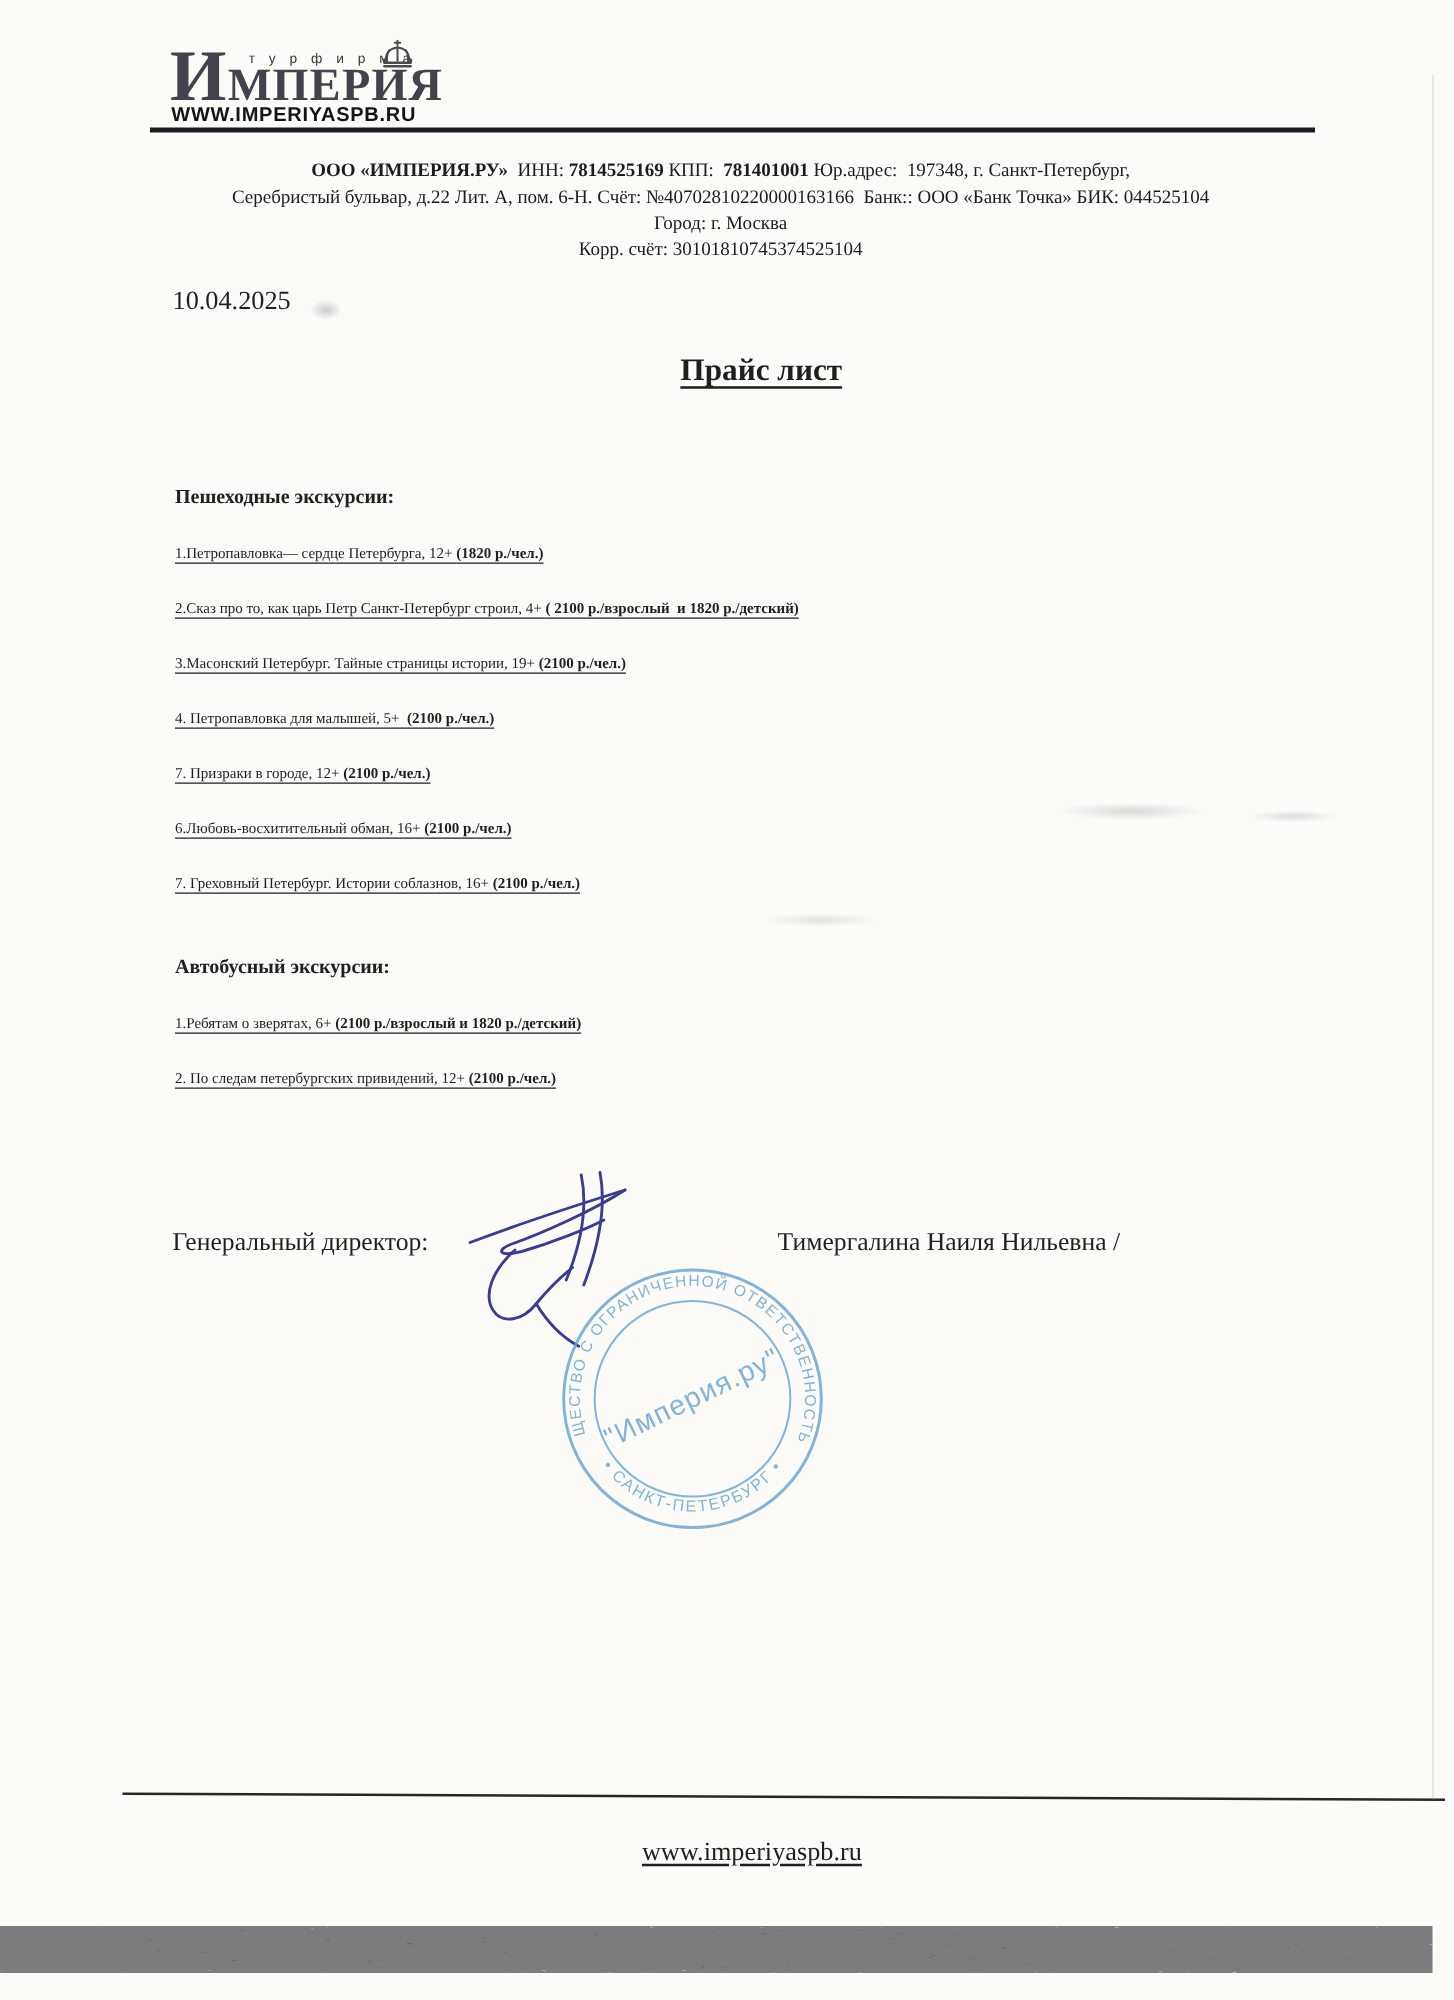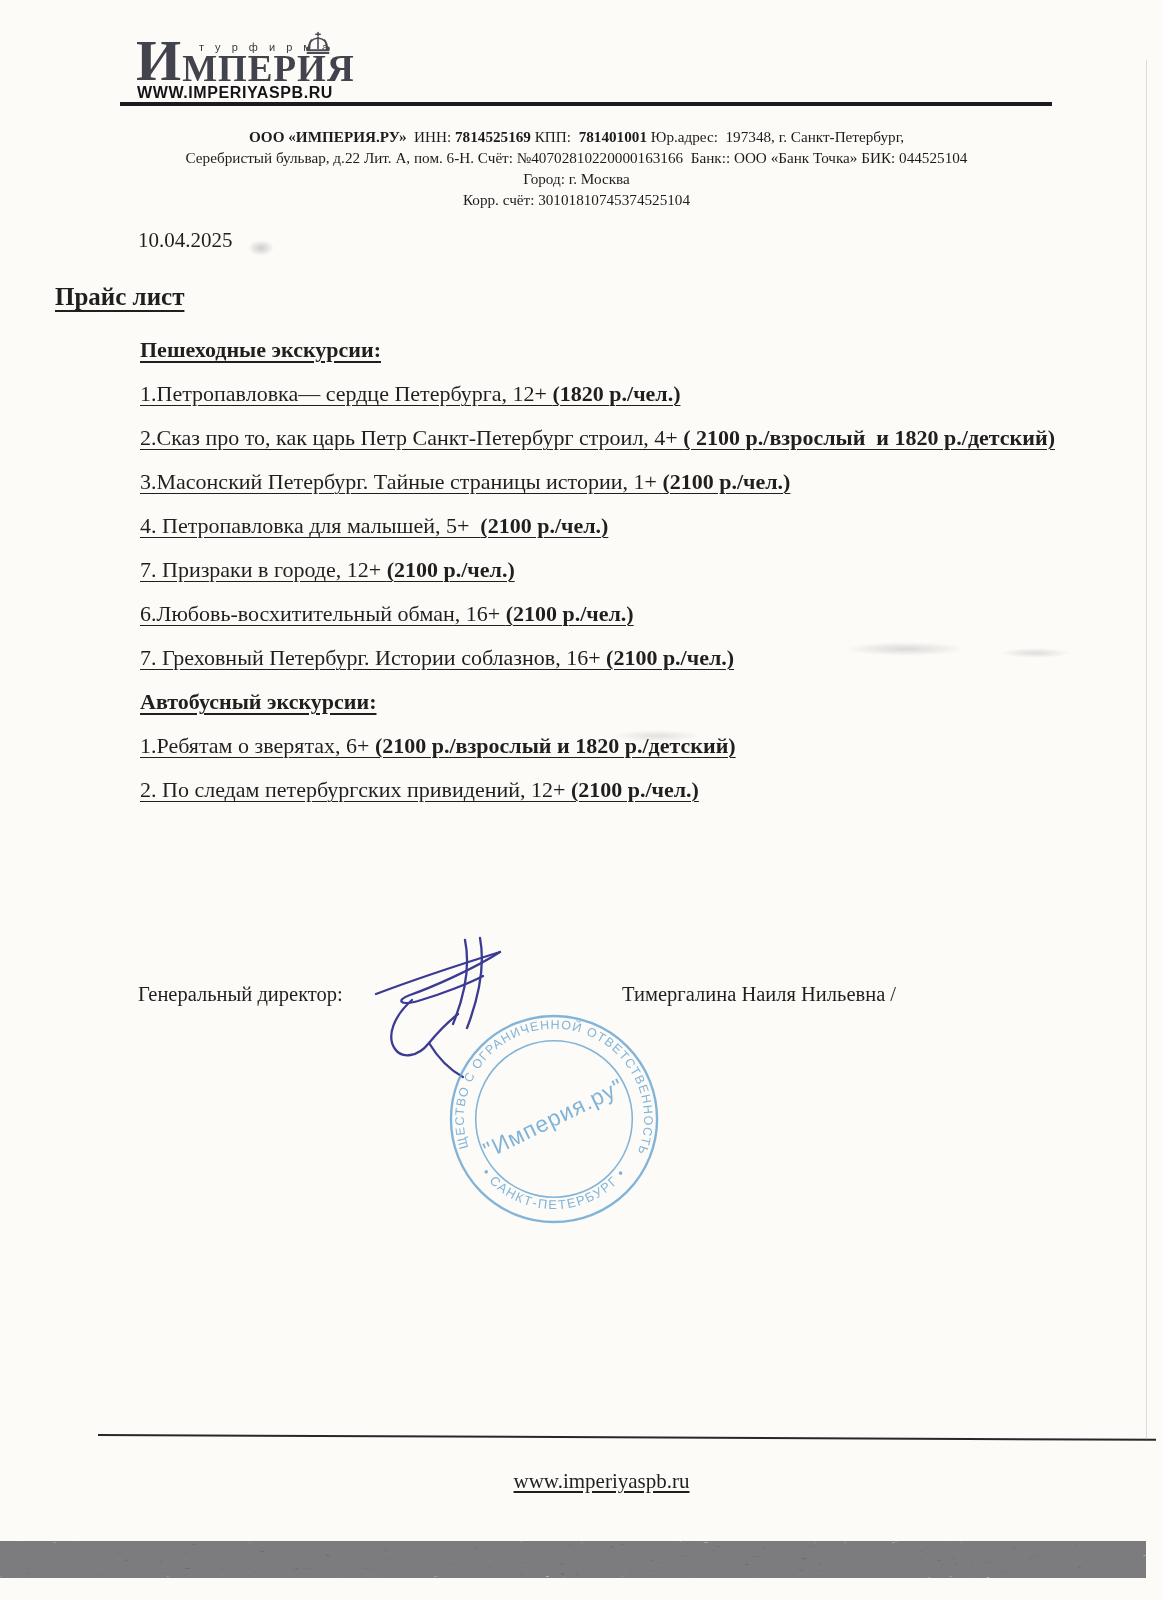--- a/index.html
+++ b/index.html
@@ -20,30 +20,30 @@
   .header-rule { position:absolute; left:120px; top:102px; width:932px; height:4px; background:#1b1b20; }
 
   
   .company-info { position:absolute; left:0; right:10px; top:126px; text-align:center;
                   font-size:15.2px; line-height:21px; color:#1c1c1c; }
   .company-info div { white-space:pre; }
   .company-info .b { font-weight:bold; }
 
   
   .doc-date { position:absolute; left:138px; top:228px; font-size:21px; }
-  .doc-title { position:absolute; left:55px; right:0; top:283px; text-align:left;
+  .doc-title { position:absolute; left:55px; right:0; top:283px; text-align:center;
                font-size:25px; font-weight:bold; text-decoration:underline;
                text-underline-offset:5px; text-decoration-thickness:2px; }
 
   
   .list { position:absolute; left:140px; top:340px; width:960px; }
-  .sec-heading { font-size:22px; font-weight:bold; text-decoration:underline;
+  .sec-heading { font-size:16px; font-weight:bold; 
                  text-underline-offset:4px; text-decoration-thickness:1.8px;
-                 line-height:20px; margin-bottom:24px; white-space:pre; }
-  .item { font-size:22px; line-height:20px; margin-bottom:24px; white-space:pre;
+                 line-height:20px; margin-bottom:24px; white-space:pre;margin-top:48px; }
+  .item { font-size:12px; line-height:20px; margin-bottom:24px; white-space:pre;
           text-decoration:underline; text-underline-offset:4px; text-decoration-thickness:1.3px; }
   .item .price { font-weight:bold; }
 
   
   .director-label { position:absolute; left:138px; top:983px; font-size:20.5px; }
   .signatory-name { position:absolute; left:622px; top:983px; font-size:20.5px; }
   .signature-svg { position:absolute; left:368px; top:930px; }
   .stamp-svg { position:absolute; left:445px; top:1010px; opacity:0.82; }
 
   
@@ -100,21 +100,21 @@
     <div><span>Корр. счёт: 30101810745374525104</span></div>
   </div>
 
   <div class="doc-date">10.04.2025</div>
   <div class="doc-title">Прайс лист</div>
 
   <div class="list" id="excursion-list">
       <div class="sec-heading">Пешеходные экскурсии:</div>
       <div class="item"><span>1.Петропавловка— сердце Петербурга, 12+ </span><span class="price">(1820 р./чел.)</span></div>
       <div class="item"><span>2.Сказ про то, как царь Петр Санкт-Петербург строил, 4+ </span><span class="price">( 2100 р./взрослый  и 1820 р./детский)</span></div>
-      <div class="item"><span>3.Масонский Петербург. Тайные страницы истории, 1+ </span><span class="price">(2100 р./чел.)</span></div>
+      <div class="item"><span>3.Масонский Петербург. Тайные страницы истории, 19+ </span><span class="price">(2100 р./чел.)</span></div>
       <div class="item"><span>4. Петропавловка для малышей, 5+  </span><span class="price">(2100 р./чел.)</span></div>
       <div class="item"><span>7. Призраки в городе, 12+ </span><span class="price">(2100 р./чел.)</span></div>
       <div class="item"><span>6.Любовь-восхитительный обман, 16+ </span><span class="price">(2100 р./чел.)</span></div>
       <div class="item"><span>7. Греховный Петербург. Истории соблазнов, 16+ </span><span class="price">(2100 р./чел.)</span></div>
       <div class="sec-heading">Автобусный экскурсии:</div>
       <div class="item"><span>1.Ребятам о зверятах, 6+ </span><span class="price">(2100 р./взрослый и 1820 р./детский)</span></div>
       <div class="item"><span>2. По следам петербургских привидений, 12+ </span><span class="price">(2100 р./чел.)</span></div>
     </div>
 
   <div class="director-label">Генеральный директор:</div>

